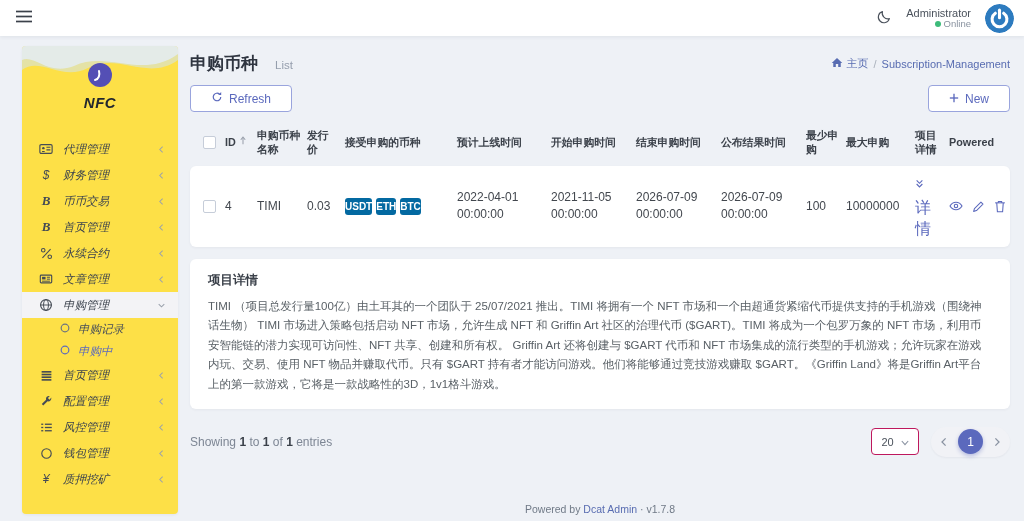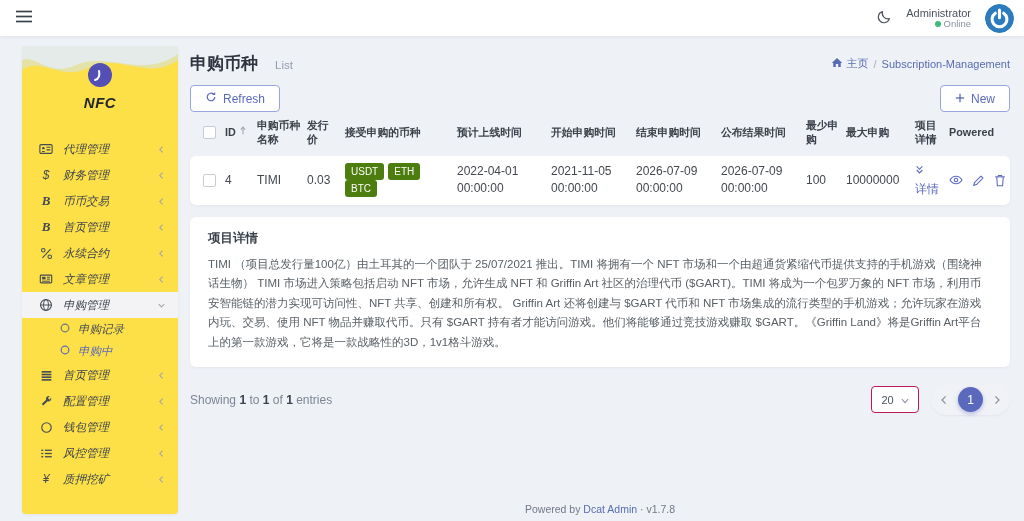--- a/index.html
+++ b/index.html
@@ -45,38 +45,38 @@
   .main { position:absolute; left:190px; top:46px; right:14px; bottom:0; }
   .page-head { display:flex; align-items:flex-start; justify-content:space-between; padding-top:6px; }
   .title-wrap { display:flex; align-items:baseline; gap:17px; }
   .page-title { font-size:17px; font-weight:700; color:#2f3540; }
   .page-subtitle { font-size:11.5px; color:#959ead; }
   .breadcrumb { display:flex; align-items:center; gap:5px; font-size:11px; margin-top:4px; }
   .bc-link { color:#586cb1; display:flex; align-items:center; gap:4px; cursor:pointer; text-decoration:none; }
   .bc-sep { color:#aab1bc; }
 
   .toolbar { display:flex; justify-content:space-between; align-items:center; margin-top:10px; }
-  .btn-outline { display:flex; align-items:center; gap:6px; height:27px; padding:0 14px; background:#fff;
+  .btn-outline { display:flex; align-items:center; gap:6px; height:27px; padding:0 20px; background:#fff;
                  border:1px solid #99a4dd; border-radius:4px; color:#5b69bd; font-size:12px; cursor:pointer;
                  font-family:inherit; }
 
   
   .grid { display:grid; grid-template-columns:22px 32px 50px 38px 112px 94px 85px 85px 85px 40px 69px 34px 1fr;
           padding-left:13px; padding-right:8px; align-items:center; }
-  .thead { min-height:40px; font-size:10.8px; font-weight:700; color:#3b414a; line-height:1.3; }
+  .thead { margin-top:10px; min-height:40px; font-size:10.8px; font-weight:700; color:#3b414a; line-height:1.3; }
   .thead > div { padding-right:6px; }
   .trow { margin-top:4px; background:#fff; border-radius:6px; box-shadow:0 1px 3px rgba(30,40,60,.05);
           min-height:48px; font-size:12px; color:#42474e; }
   .trow > div { padding:7px 6px 7px 0; }
   .sort { display:inline-flex; margin-left:3px; color:#9aa1ac; vertical-align:1px; }
   .cell-dates { line-height:1.45; }
-  .badge { display:inline-block; background:#4d7c0f; color:#fff; font-size:10px; font-weight:400;
-           padding:3px 6px; border-radius:3px; margin-right:4px; }
+  .badge { display:inline-block; background:#0369a1; color:#fff; font-size:10px; font-weight:700;
+           padding:3px 0; border-radius:3px; margin-right:4px; }
   .detail-link { color:#5b69bd; cursor:pointer; display:flex; flex-wrap:wrap; align-items:center; gap:2px;
-                 line-height:1.35; font-size:12px; }
+                 line-height:1.35; font-size:16px; }
   .actions { display:flex; gap:9px; color:#5b69bd; }
   .act { display:flex; cursor:pointer; }
   .cb { appearance:none; -webkit-appearance:none; width:13px; height:13px; border:1px solid #c6cdd9;
         border-radius:2px; background:#fff; cursor:pointer; display:block; }
 
   
   .detail-card { margin-top:12px; background:#fff; border-radius:6px; box-shadow:0 1px 3px rgba(30,40,60,.05);
                  padding:13px 18px 14px; }
   .detail-title { font-size:12.5px; font-weight:700; color:#3b414a; margin-bottom:8px; }
   .detail-body { font-size:11.5px; color:#596066; line-height:1.7; }
@@ -291,44 +291,44 @@
         <span class="m-label">配置管理</span>
         <span class="m-chev">
             <svg width="9" height="9" viewBox="0 0 16 16">
               <polyline points="10 3 5 8 10 13" fill="none" stroke="currentColor" stroke-width="1.8"></polyline>
             </svg>
           </span>
       </div>
       <div class="m-item">
         <span class="m-ic">
             <svg width="13" height="13" viewBox="0 0 16 16">
-              <circle cx="8" cy="8" r="5.8" fill="none" stroke="currentColor" stroke-width="1.4"></circle>
-            </svg>
-          </span>
-        <span class="m-label">钱包管理</span>
-        <span class="m-chev">
-            <svg width="9" height="9" viewBox="0 0 16 16">
-              <polyline points="10 3 5 8 10 13" fill="none" stroke="currentColor" stroke-width="1.8"></polyline>
-            </svg>
-          </span>
-      </div>
-      <div class="m-item">
-        <span class="m-ic">
-            <svg width="13" height="13" viewBox="0 0 16 16">
               <g stroke="currentColor" stroke-width="1.6">
                 <line x1="1.5" y1="4" x2="4" y2="4"></line>
                 <line x1="6" y1="4" x2="14.5" y2="4"></line>
                 <line x1="1.5" y1="8" x2="4" y2="8"></line>
                 <line x1="6" y1="8" x2="14.5" y2="8"></line>
                 <line x1="1.5" y1="12" x2="4" y2="12"></line>
                 <line x1="6" y1="12" x2="14.5" y2="12"></line>
               </g>
             </svg>
           </span>
         <span class="m-label">风控管理</span>
+        <span class="m-chev">
+            <svg width="9" height="9" viewBox="0 0 16 16">
+              <polyline points="10 3 5 8 10 13" fill="none" stroke="currentColor" stroke-width="1.8"></polyline>
+            </svg>
+          </span>
+      </div>
+      <div class="m-item">
+        <span class="m-ic">
+            <svg width="13" height="13" viewBox="0 0 16 16">
+              <circle cx="8" cy="8" r="5.8" fill="none" stroke="currentColor" stroke-width="1.4"></circle>
+            </svg>
+          </span>
+        <span class="m-label">钱包管理</span>
         <span class="m-chev">
             <svg width="9" height="9" viewBox="0 0 16 16">
               <polyline points="10 3 5 8 10 13" fill="none" stroke="currentColor" stroke-width="1.8"></polyline>
             </svg>
           </span>
       </div>
       <div class="m-item">
         <span class="m-ic">¥</span>
         <span class="m-label">质押挖矿</span>
         <span class="m-chev">

